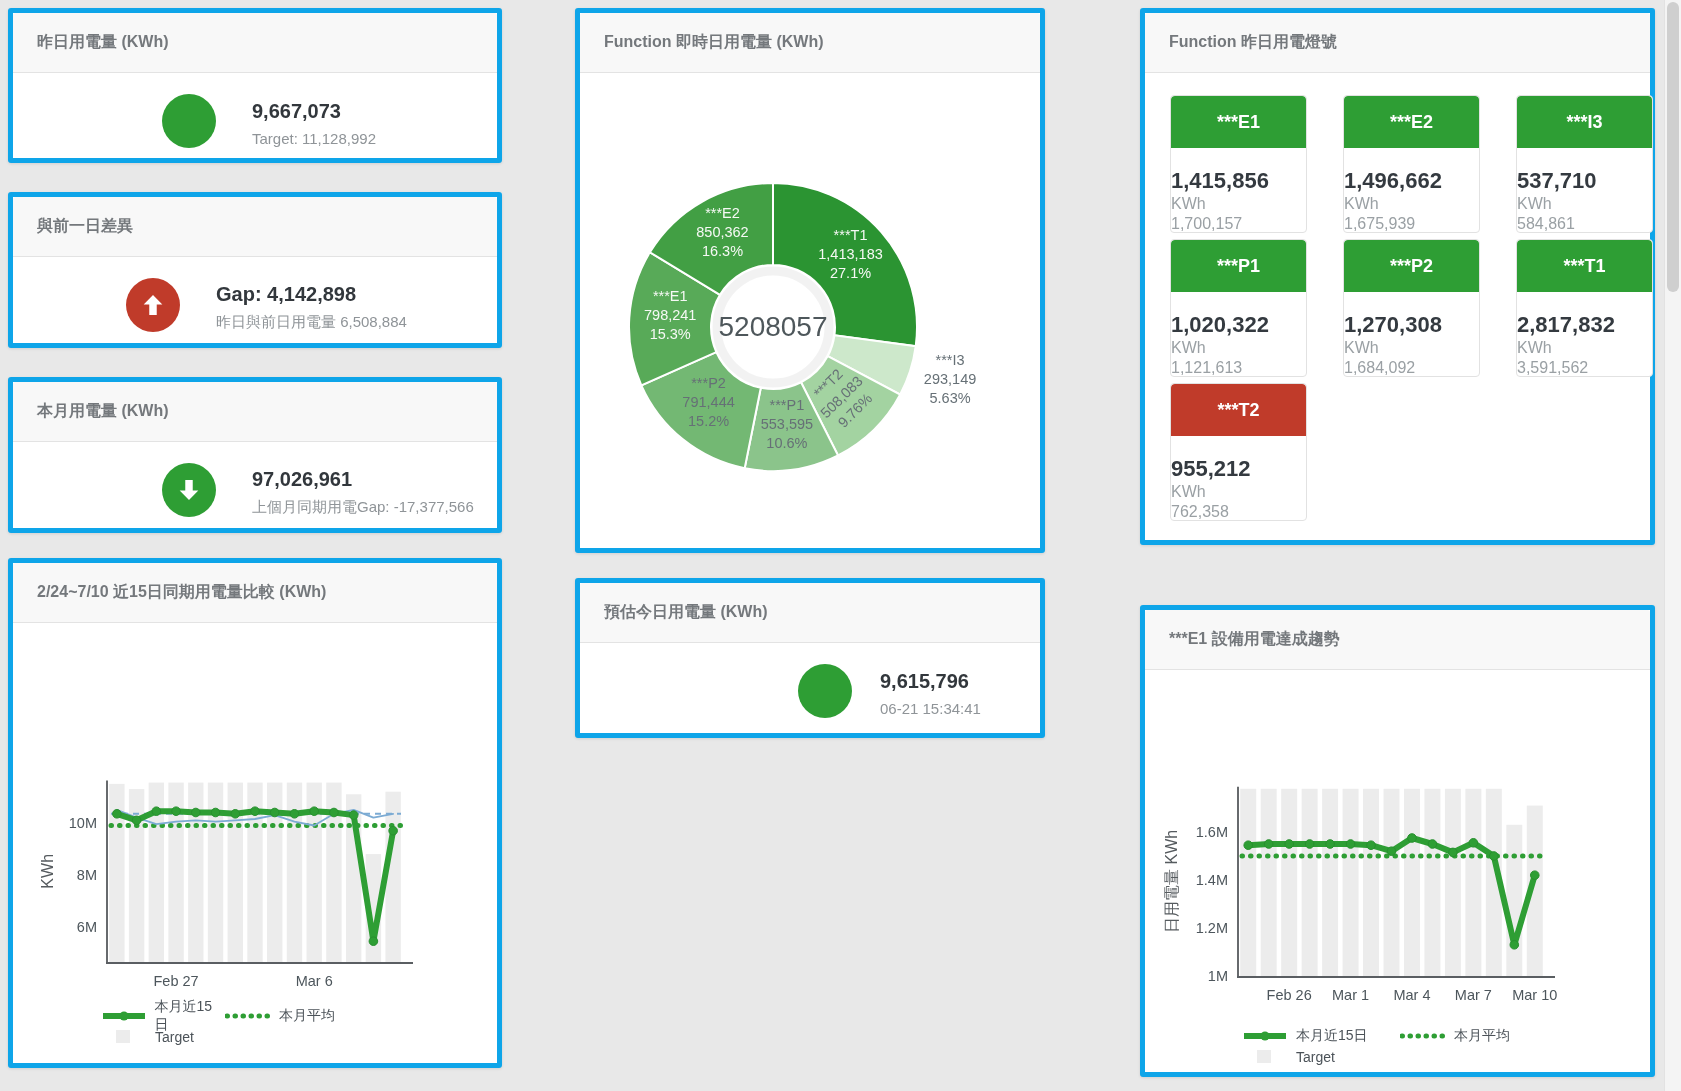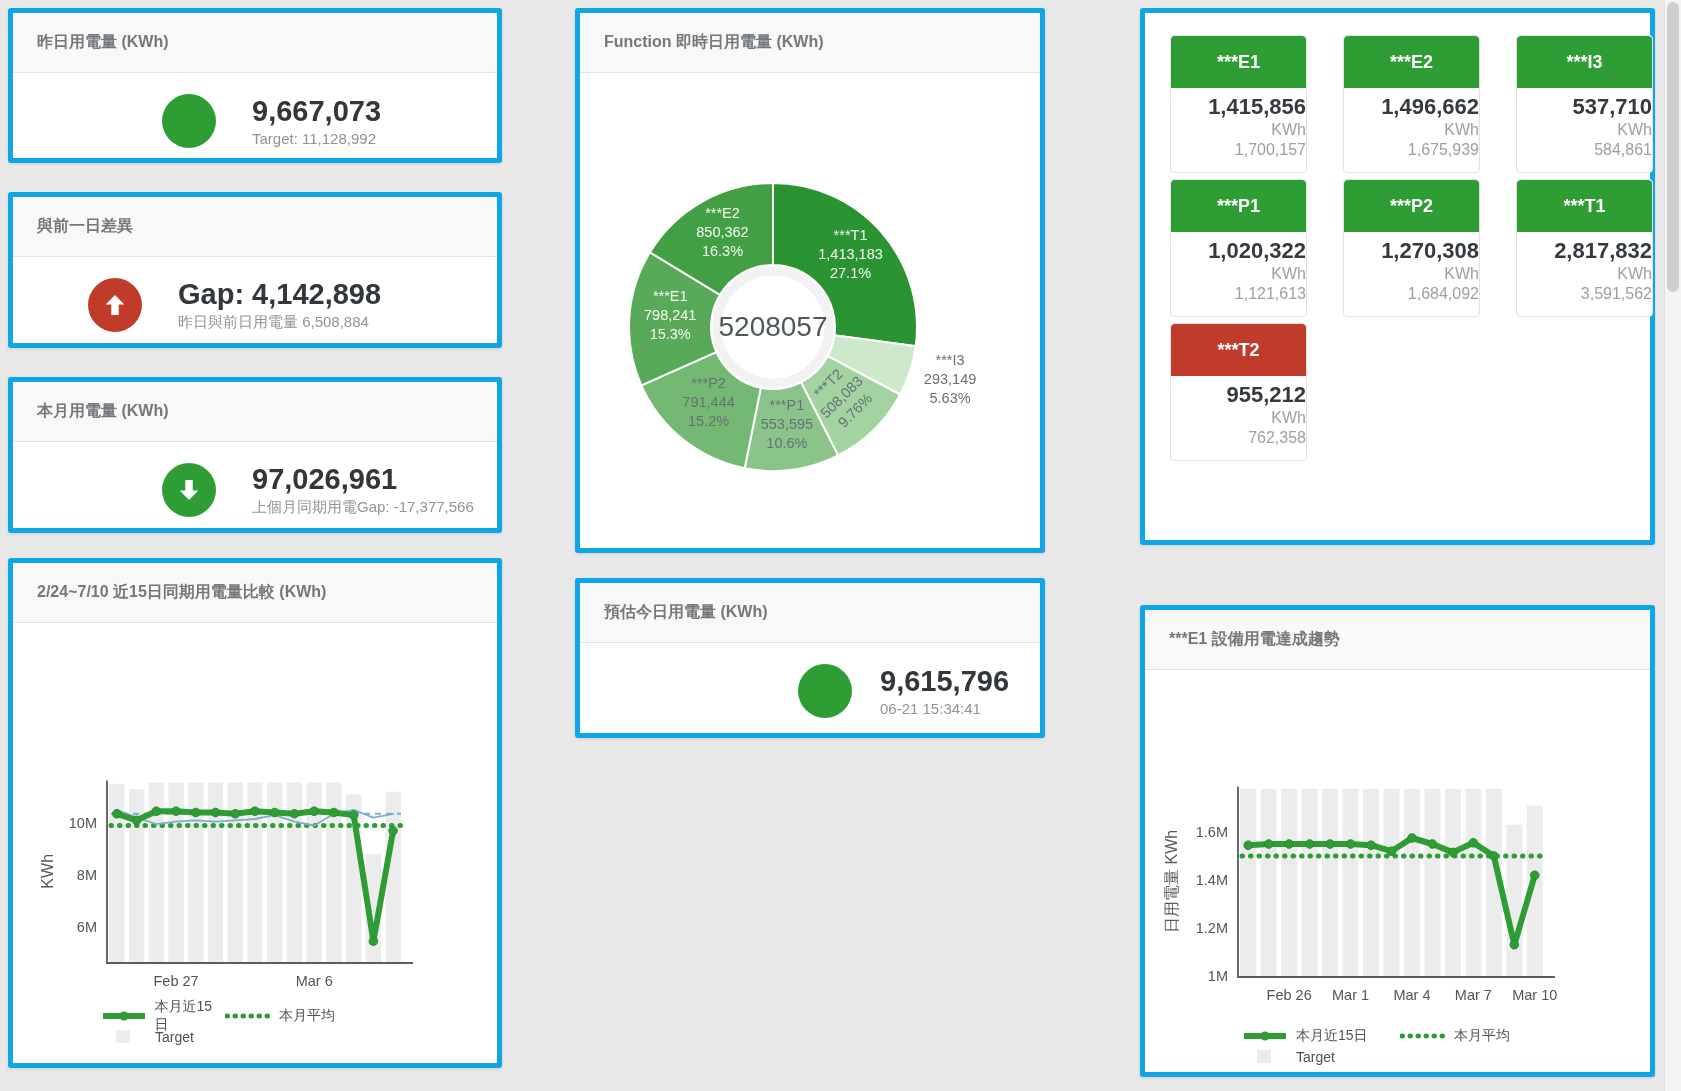--- a/index.html
+++ b/index.html
@@ -12,27 +12,27 @@
   .panel{position:absolute;background:#fff;border:5px solid #0ea5e9;border-radius:3px;
          box-shadow:0 1px 3px rgba(0,0,0,.10);}
   .ph{height:60px;background:#f8f8f8;border-bottom:1px solid #e3e3e3;display:flex;align-items:center;
       padding:0 24px;font-size:16px;font-weight:bold;color:var(--title);border-radius:3px 3px 0 0;}
   .pb{position:relative;}
   .stat{display:flex;align-items:center;height:95px;}
   .circ{width:54px;height:54px;border-radius:50%;flex:0 0 54px;display:flex;align-items:center;justify-content:center;}
   .circ.green{background:var(--green);}
   .circ.red{background:var(--red);}
   .stxt{margin-left:36px;}
-  .sval{font-size:29px;font-weight:bold;color:var(--val);line-height:32px;}
+  .sval{font-size:20px;font-weight:bold;color:var(--val);line-height:32px;}
   .ssub{font-size:15px;color:var(--sub);margin-top:3px;}
   .tilegrid{display:grid;grid-template-columns:repeat(3,137px);gap:6px 36px;padding:22px 25px;}
   .tile{border:1px solid #e2e2e2;border-radius:4px;overflow:hidden;background:#fff;height:138px;}
   .tile-h{height:52px;display:flex;align-items:center;justify-content:center;color:#fff;
           font-weight:bold;font-size:18px;border-radius:4px 4px 0 0;}
-  .tile-b{text-align:right;padding-top:6px;}
+  .tile-b{text-align:left;padding-top:20px;}
   .tile-v{font-size:22px;font-weight:bold;color:#343a40;line-height:26px;}
   .tile-u{font-size:16px;color:#9aa0a4;line-height:20px;}
   .tile-t{font-size:16px;color:#9aa0a4;line-height:20px;}
   .legend{margin-top:6px;}
   .lg-row{display:flex;align-items:center;height:21px;}
   .lg-item{display:flex;align-items:center;cursor:pointer;}
   .lg-item span{margin-left:8px;font-size:14px;color:#4b5258;}
   svg text{font-family:"Liberation Sans","DejaVu Sans",sans-serif;}
   .tick{font-size:14.5px;fill:#4d565c;}
   .ylab{font-size:16px;fill:#565b5f;}
@@ -50,21 +50,21 @@
       <div class="circ green"></div>
       <div class="stxt">
         <div class="sval">9,667,073</div>
         <div class="ssub">Target: 11,128,992</div>
       </div>
     </div>
   </div>
 
   <div class="panel" style="left:8px;top:192px;width:494px;height:156px">
     <div class="ph">與前一日差異</div>
-    <div class="pb stat" style="padding-left:75px">
+    <div class="pb stat" style="padding-left:113px">
       <div class="circ red">
         <svg viewBox="0 0 24 24" width="28" height="28">
             <path d="M12 3.5 L20 11.5 H15.2 V20.5 H8.8 V11.5 H4 Z" fill="#fff"></path>
           </svg>
       </div>
       <div class="stxt">
         <div class="sval">Gap: 4,142,898</div>
         <div class="ssub">昨日與前日用電量 6,508,884</div>
       </div>
     </div>
@@ -189,20 +189,21 @@
     <div class="pb stat" style="padding-left:218px">
       <div class="circ green"></div>
       <div class="stxt" style="margin-left:28px">
         <div class="sval">9,615,796</div>
         <div class="ssub" style="text-align:left">06-21 15:34:41</div>
       </div>
     </div>
   </div>
 
   <div class="panel" style="left:1140px;top:8px;width:515px;height:537px">
+    <div class="ph">Function 昨日用電燈號</div>
     <div class="pb tilegrid" id="tileGrid">
         <div class="tile">
           <div class="tile-h" style="background: rgb(46, 158, 52);">***E1</div>
           <div class="tile-b">
             <div class="tile-v">1,415,856</div>
             <div class="tile-u">KWh</div>
             <div class="tile-t">1,700,157</div>
           </div>
         </div>
         <div class="tile">

